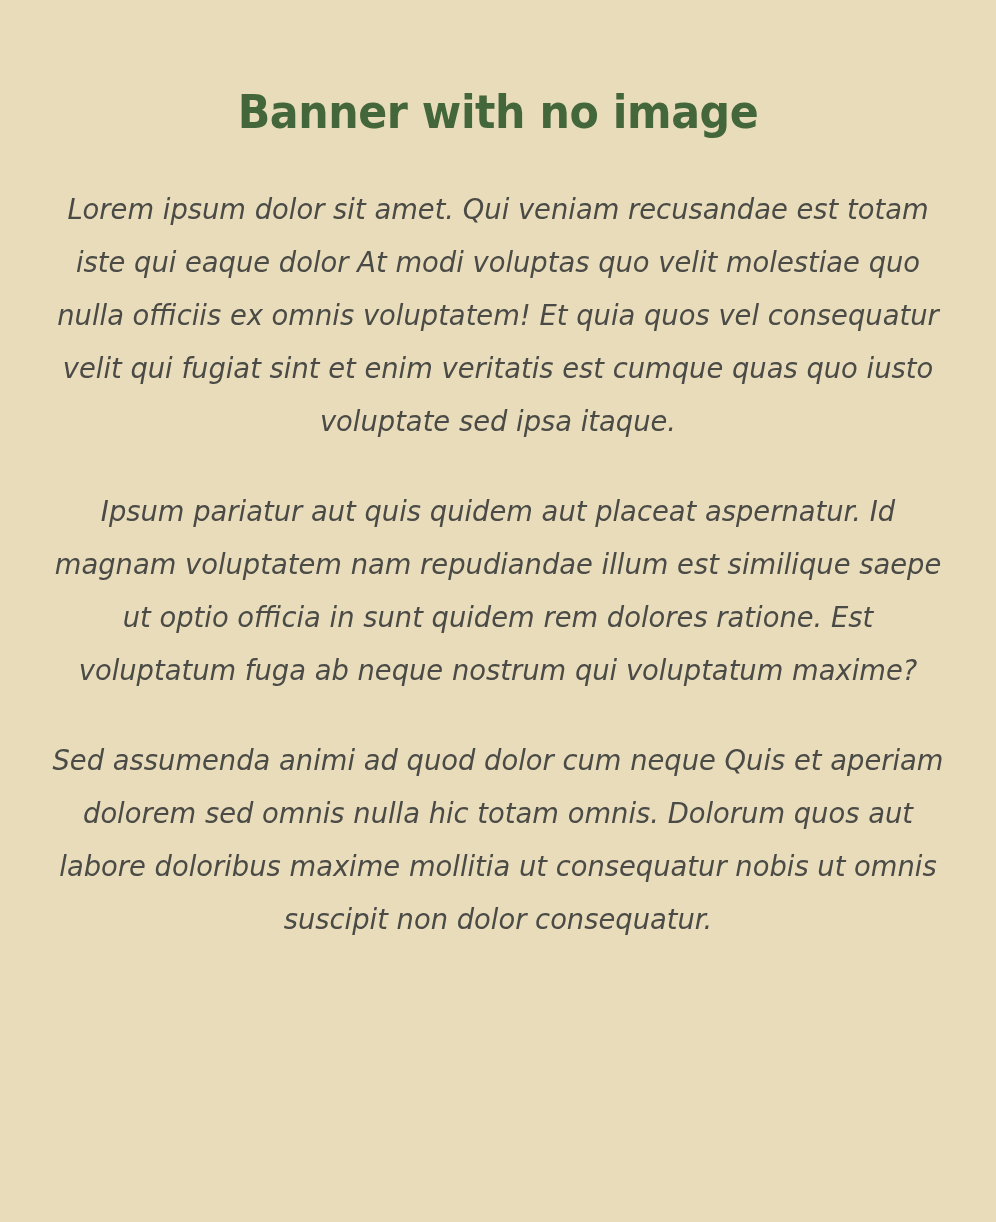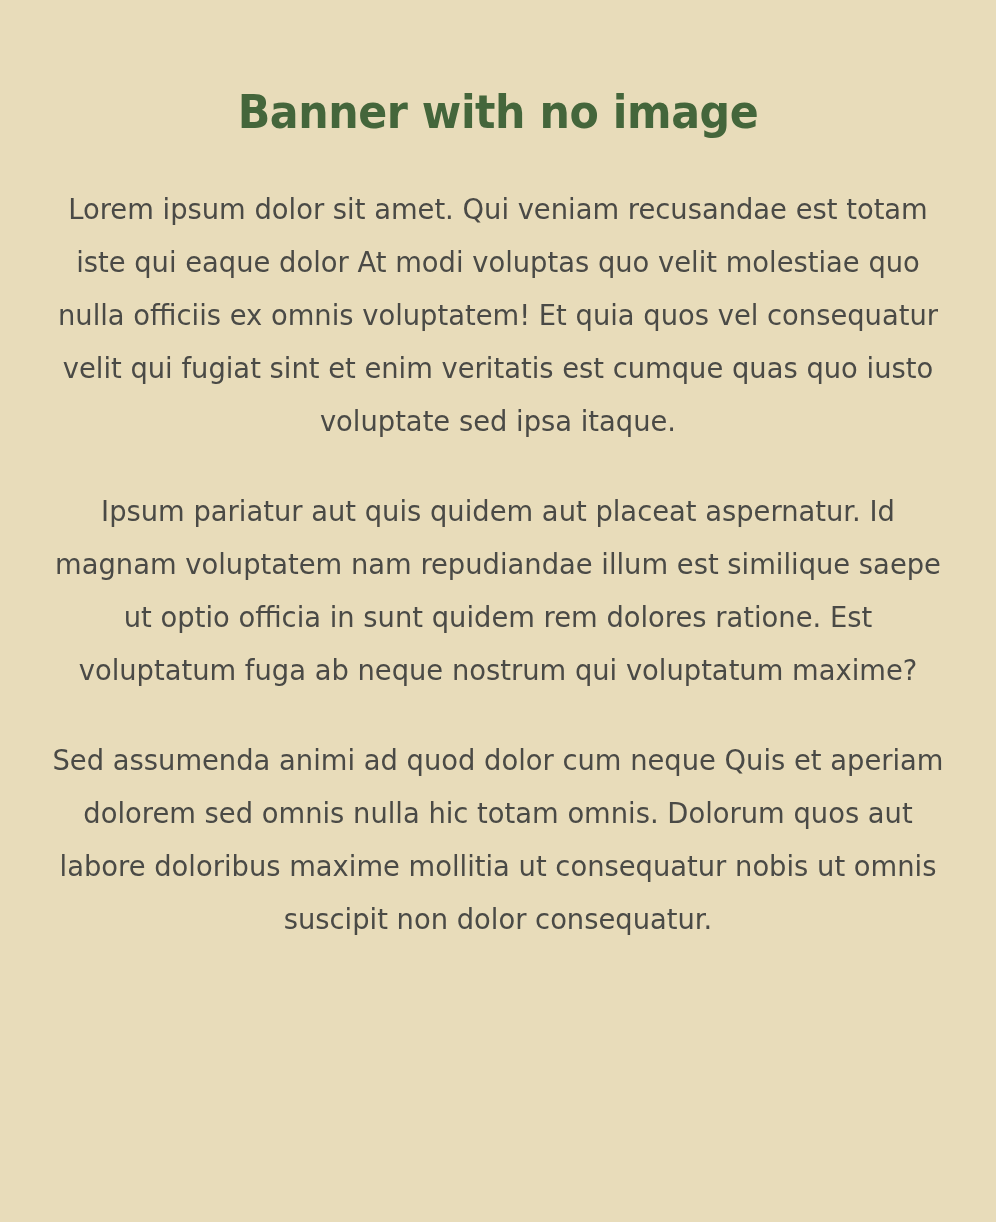--- a/index.html
+++ b/index.html
@@ -28,20 +28,21 @@
     font-weight: 700;
     font-size: 46px;
     line-height: 1.15;
     letter-spacing: -0.5px;
     color: #44663b;
     transform: scaleX(0.93);
   }
   .banner-body {
     max-width: 940px;
     margin: 0 auto;
+    font-style: italic;
   }
   .banner-paragraph {
     margin: 0 0 37px 0;
     text-align: center;
     font-family: "DejaVu Sans", sans-serif;
     font-weight: 400;
     font-size: 28.5px;
     line-height: 1.86;
     color: #4a4a46;
     transform: scaleX(0.96);

